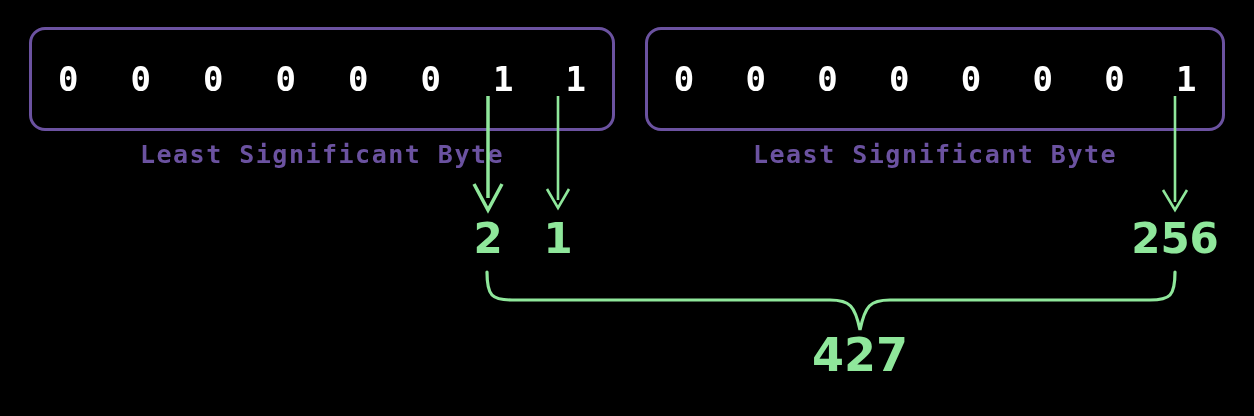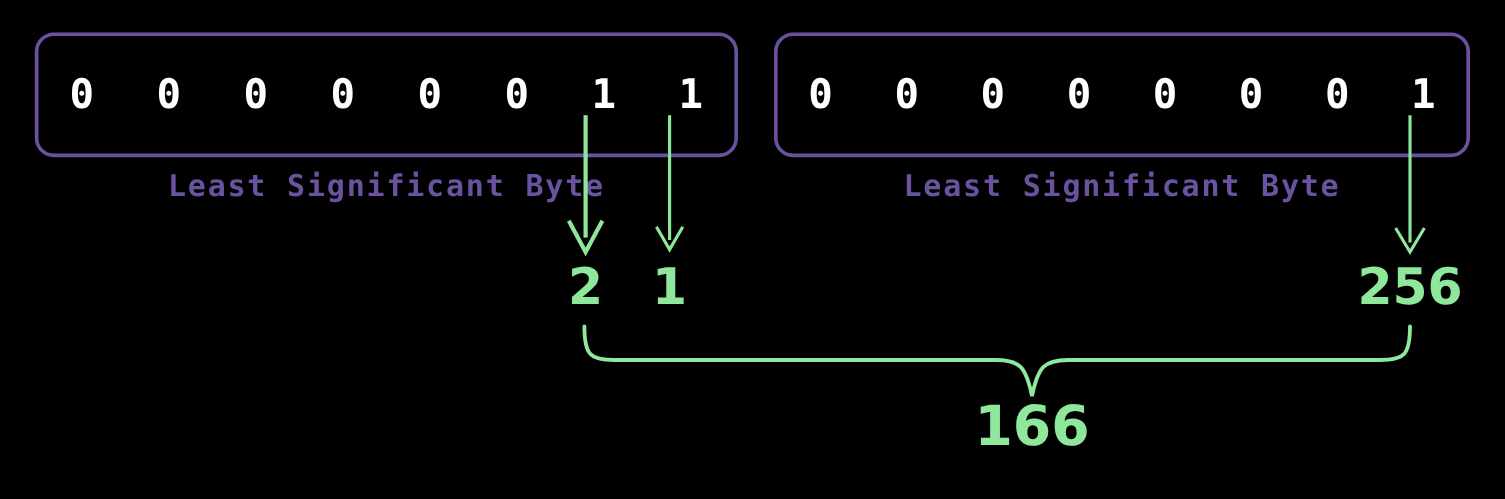--- a/index.html
+++ b/index.html
@@ -146,15 +146,15 @@
              L 830 300
              C 850 300, 855 306, 860 330
              C 865 306, 870 300, 890 300
              L 1150 300
              C 1170 300, 1175 296, 1175 272" fill="none" stroke="#8fe79b" stroke-width="3.2" stroke-linecap="round"></path>
   </svg>
 
   <div class="value-num" id="val-2">2</div>
   <div class="value-num" id="val-1">1</div>
   <div class="value-num" id="val-256">256</div>
-  <div class="value-num" id="val-259">166</div>
+  <div class="value-num" id="val-259">427</div>
 
 </div>
 
 </body></html>

